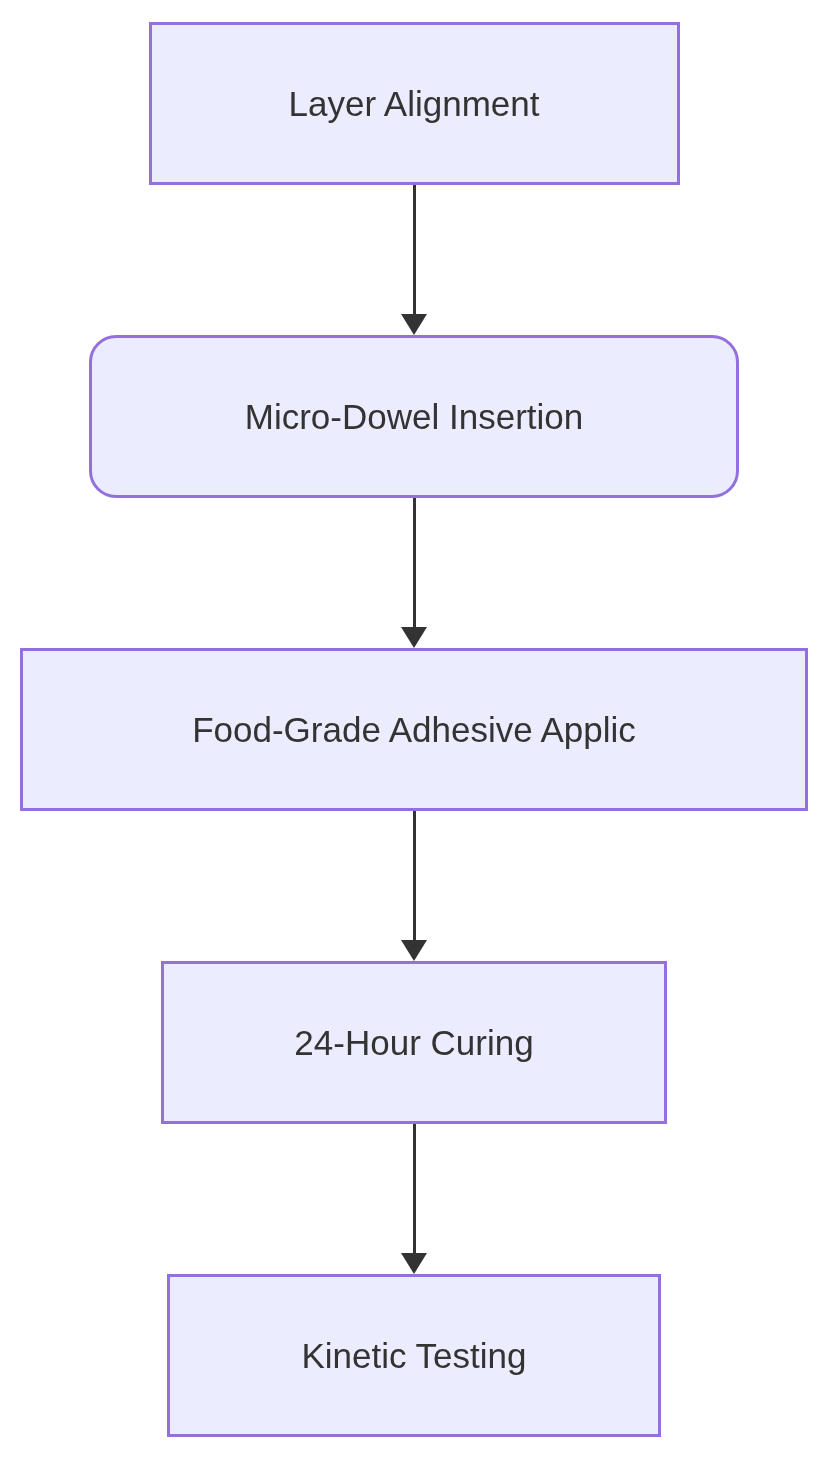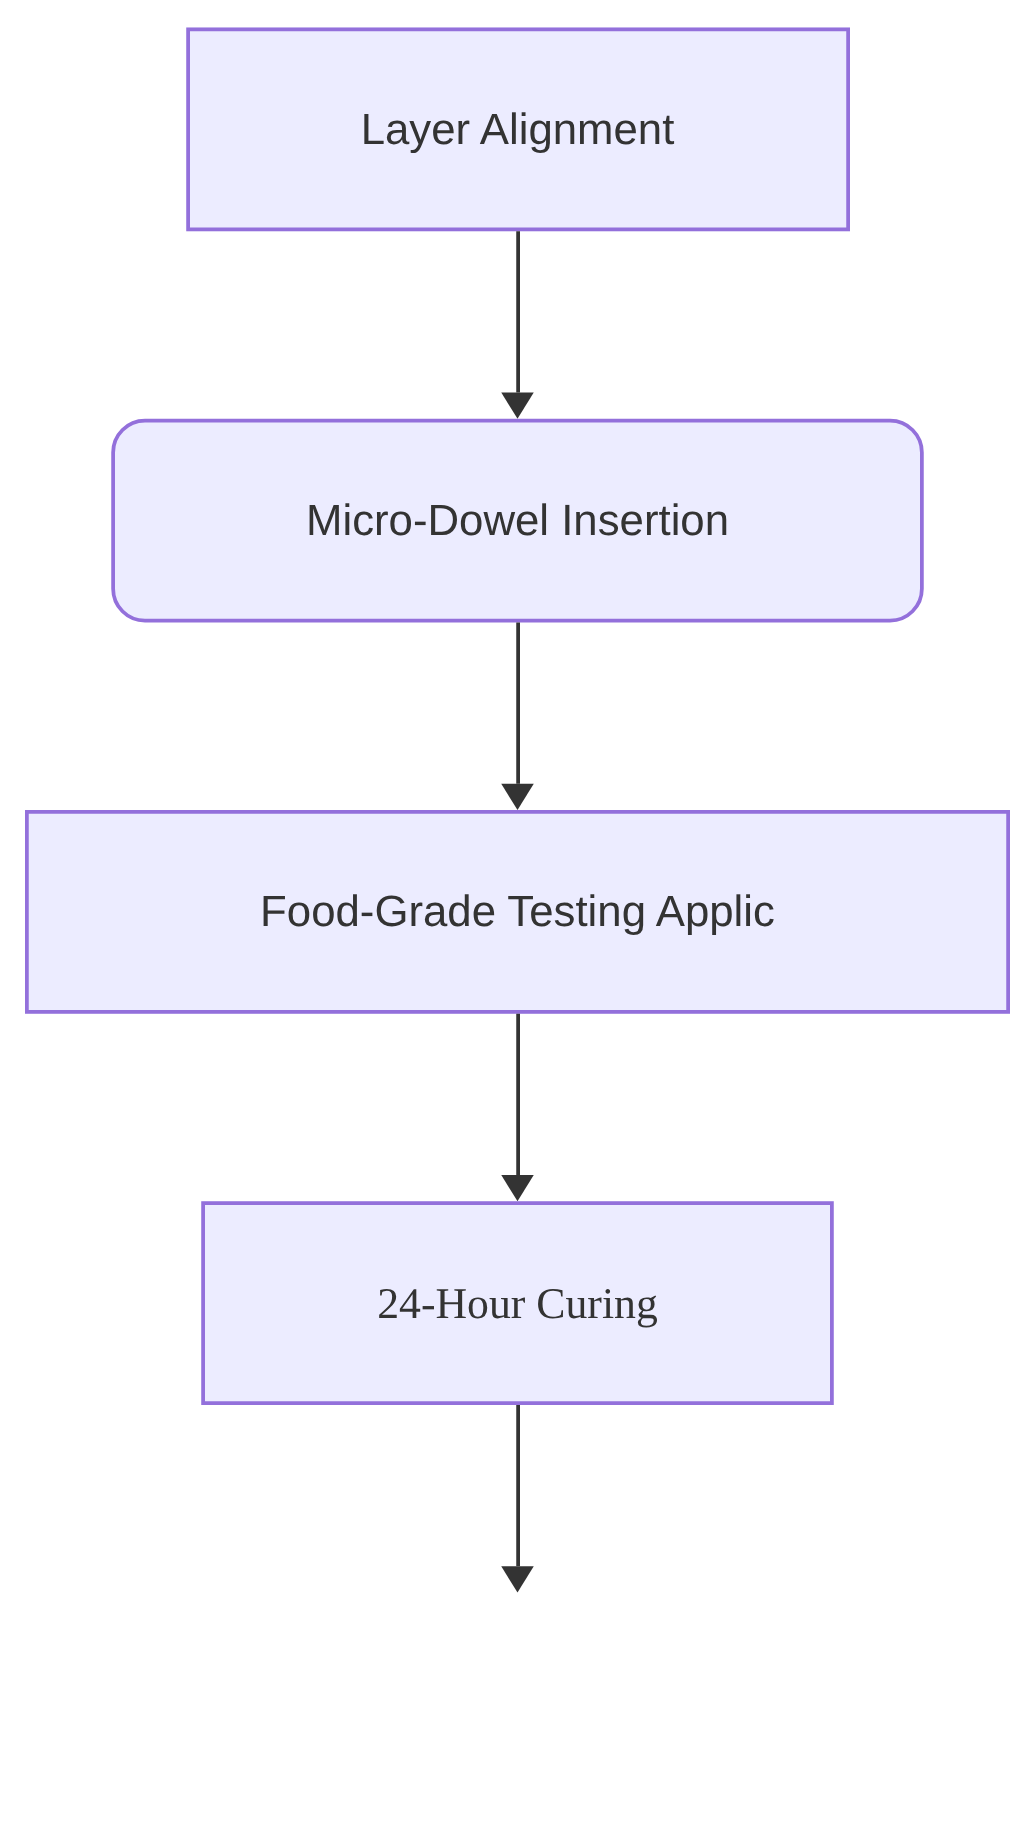--- a/index.html
+++ b/index.html
@@ -38,21 +38,21 @@
   }
   .node .label {
     color: var(--text);
     font-size: 35px;
     line-height: 1.2;
     white-space: nowrap;
   }
   .n1 { width: 531px; }
   .n2 { width: 650px; border-radius: 27px; }
   .n3 { width: 788px; }
-  .n4 { width: 506px; font-family: Liberation Serif, serif; }
+  .n4 { width: 506px; }
   .n5 { width: 494px; }
   .edge {
     height: 150px;
     width: 28px;
     display: flex;
     flex-direction: column;
     align-items: center;
     flex: 0 0 auto;
   }
   .edge .line {
@@ -86,31 +86,34 @@
   <div class="node n2">
     <span class="label">Micro-Dowel Insertion</span>
   </div>
 
   <div class="edge">
     <div class="line"></div>
     <div class="head"></div>
   </div>
 
   <div class="node n3">
-    <span class="label">Food-Grade Testing Applic</span>
+    <span class="label">Food-Grade Adhesive Applic</span>
   </div>
 
   <div class="edge">
     <div class="line"></div>
     <div class="head"></div>
   </div>
 
   <div class="node n4">
     <span class="label">24-Hour Curing</span>
   </div>
 
   <div class="edge">
     <div class="line"></div>
     <div class="head"></div>
   </div>
 
+  <div class="node n5">
+    <span class="label">Kinetic Testing</span>
+  </div>
 
 </div>
 
 </body></html>

